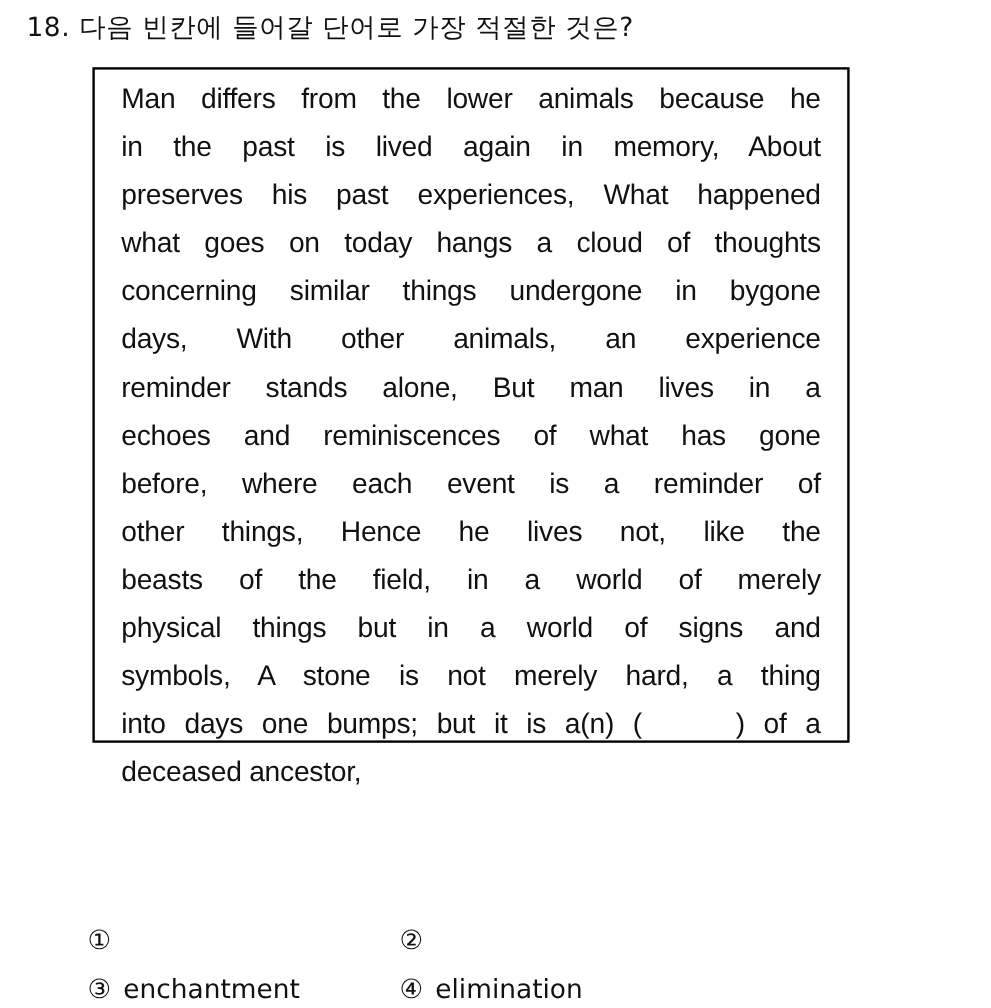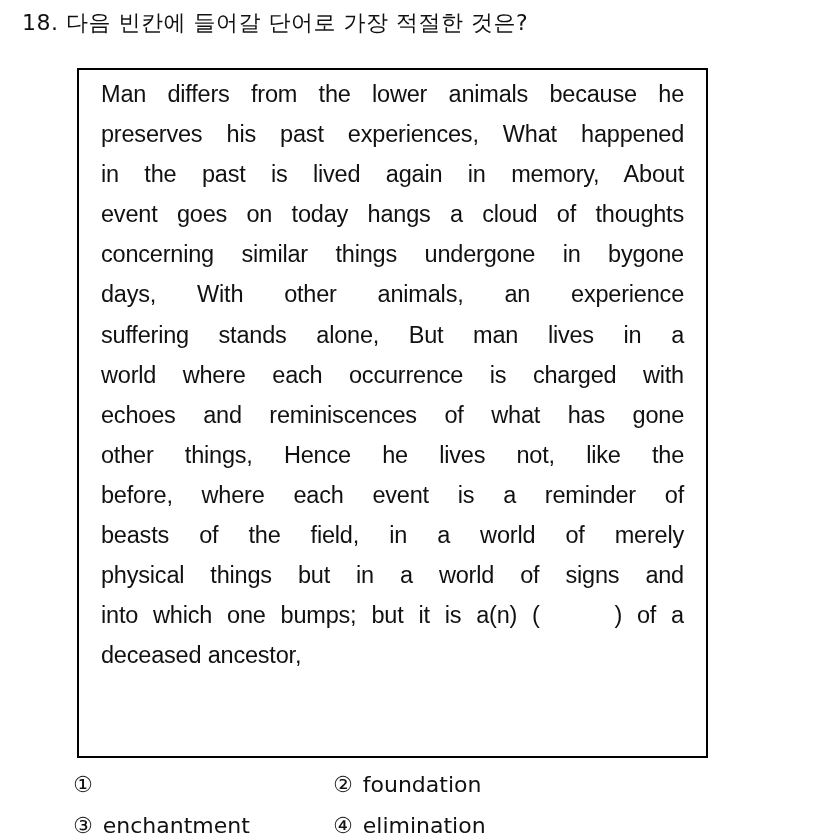--- a/index.html
+++ b/index.html
@@ -4,24 +4,23 @@
 <style>
   html, body { margin: 0; padding: 0; background: #ffffff; }
   body { width: 826px; height: 840px; position: relative; overflow: hidden; color: #000; }
   .question-title {
     position: absolute; left: 22px; top: 8px;
     font-family: "DejaVu Sans", sans-serif; font-size: 22px; letter-spacing: 0.5px;
     color: #111; white-space: nowrap; text-align: right;
   }
   .passage-box {
     position: absolute; left: 77px; top: 56px;
-    width: 631px; height: 690px;
+    width: 631px; height: 563px;
     border: 2px solid #000; box-sizing: border-box;
     padding: 4px 22px 0 22px;
-    margin-top: 12px;
   }
   .passage-line {
     font-family: "Liberation Sans", sans-serif; font-size: 23.5px;
     line-height: 40.1px; height: 40.1px;
     text-align: justify; text-align-last: justify;
     white-space: nowrap; color: #111;
     letter-spacing: -0.2px;
   }
   .passage-line.last { text-align-last: left; }
   .choices {
@@ -35,44 +34,43 @@
 </head>
 <body>
 
 <div class="question-title">
   <span>18.</span>
   <span>다음 빈칸에 들어갈 단어로 가장 적절한 것은?</span>
 </div>
 
 <div class="passage-box">
   <div class="passage-line">Man differs from the lower animals because he</div>
+  <div class="passage-line">in the past is lived again in memory, About</div>
   <div class="passage-line">preserves his past experiences, What happened</div>
-  <div class="passage-line">in the past is lived again in memory, About</div>
-  <div class="passage-line">event goes on today hangs a cloud of thoughts</div>
+  <div class="passage-line">what goes on today hangs a cloud of thoughts</div>
   <div class="passage-line">concerning similar things undergone in bygone</div>
   <div class="passage-line">days, With other animals, an experience</div>
-  <div class="passage-line">suffering stands alone, But man lives in a</div>
-  <div class="passage-line">world where each occurrence is charged with</div>
+  <div class="passage-line">reminder stands alone, But man lives in a</div>
   <div class="passage-line">echoes and reminiscences of what has gone</div>
+  <div class="passage-line">before, where each event is a reminder of</div>
   <div class="passage-line">other things, Hence he lives not, like the</div>
-  <div class="passage-line">before, where each event is a reminder of</div>
   <div class="passage-line">beasts of the field, in a world of merely</div>
   <div class="passage-line">physical things but in a world of signs and</div>
-  <div class="passage-line" style="white-space: pre;">into which one bumps; but it is a(n) (     ) of a</div>
+  <div class="passage-line">symbols, A stone is not merely hard, a thing</div>
+  <div class="passage-line" style="white-space: pre;">into days one bumps; but it is a(n) (     ) of a</div>
   <div class="passage-line last">deceased ancestor,</div>
 </div>
 
 <div class="choices">
   <div class="choice-row">
     <div class="choice">
       <span class="choice-num">①</span>
     </div>
     <div class="choice">
       <span class="choice-num">②</span>
-      <span>foundation</span>
     </div>
   </div>
   <div class="choice-row">
     <div class="choice">
       <span class="choice-num">③</span>
       <span>enchantment</span>
     </div>
     <div class="choice">
       <span class="choice-num">④</span>
       <span>elimination</span>

